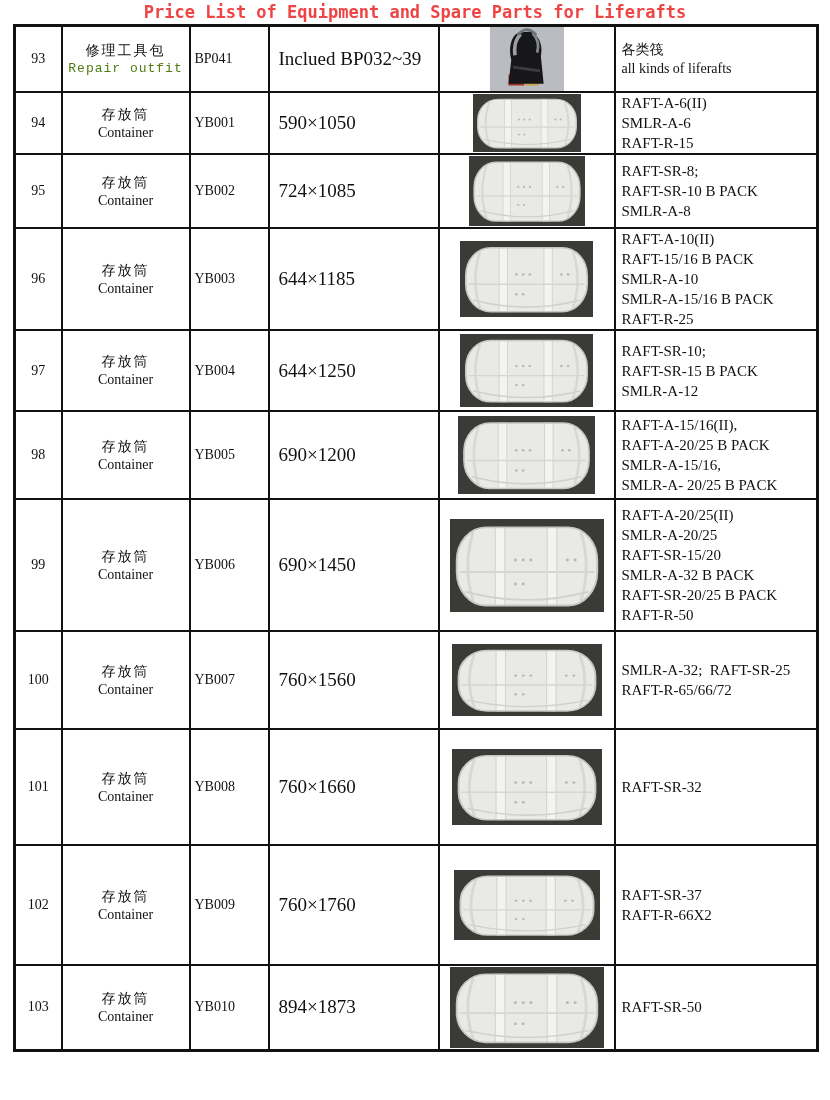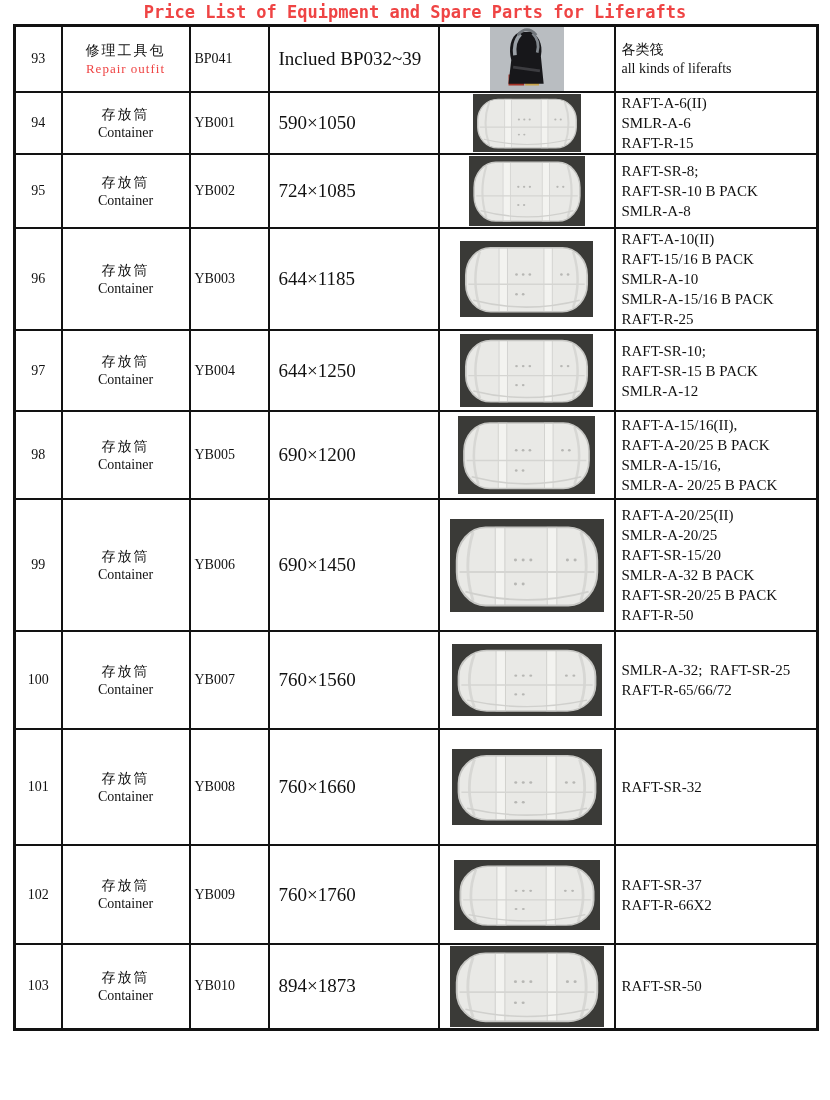--- a/index.html
+++ b/index.html
@@ -42,39 +42,39 @@
   tr.row-92{height:37px}
   tr.row-93{height:63px}
   tr.row-94{height:61px}
   tr.row-95{height:74px}
   tr.row-96{height:98px}
   tr.row-97{height:81px}
   tr.row-98{height:88px}
   tr.row-99{height:132px}
   tr.row-100{height:98px}
   tr.row-101{height:116px}
-  tr.row-102{height:99px}
+  tr.row-102{height:120px}
   tr.row-103{height:85px}
 
   
   tr.row-93 .photo{width:74px;height:64px}
   tr.row-94 .photo{width:108px;height:58px}
   tr.row-95 .photo{width:116px;height:70px}
   tr.row-96 .photo{width:133px;height:76px}
   tr.row-97 .photo{width:133px;height:73px}
   tr.row-98 .photo{width:137px;height:78px}
   tr.row-99 .photo{width:154px;height:93px}
   tr.row-100 .photo{width:150px;height:72px}
   tr.row-101 .photo{width:150px;height:76px}
   tr.row-102 .photo{width:146px;height:70px}
   tr.row-103 .photo{width:154px;height:81px}
 
   
   tr.row-93 .en{
-    font-family:Liberation Serif, serif;color:#ef4444;
+    font-family:Liberation Mono, monospace;color:#4d7c0f;
     letter-spacing:1px;font-size:13px;
   }
   
   tr.row-92 .models .line, tr.row-93 .models .line{font-size:14px;line-height:19px;}
 </style>
 </head>
 <body>
 
 <div class="page-title">Price List of Equipment and Spare Parts for Liferafts</div>
 

